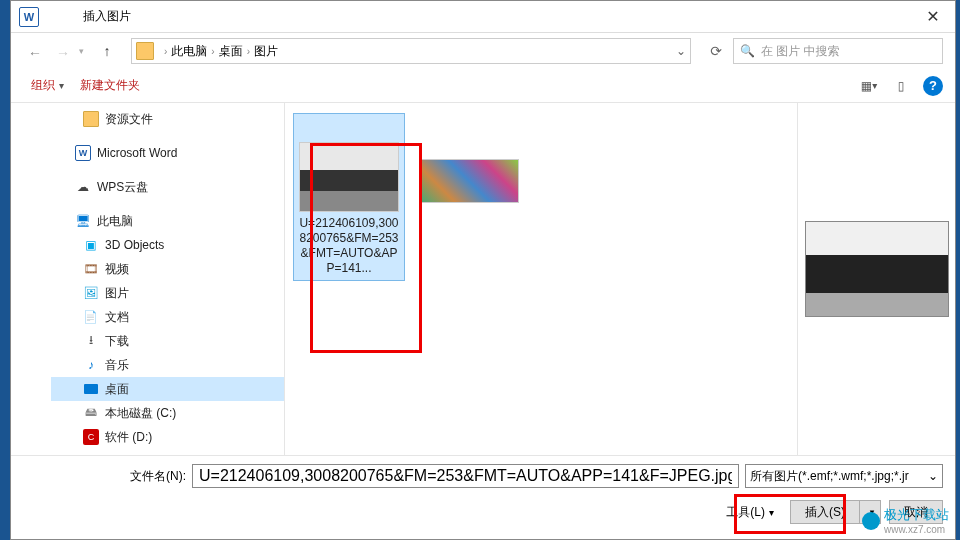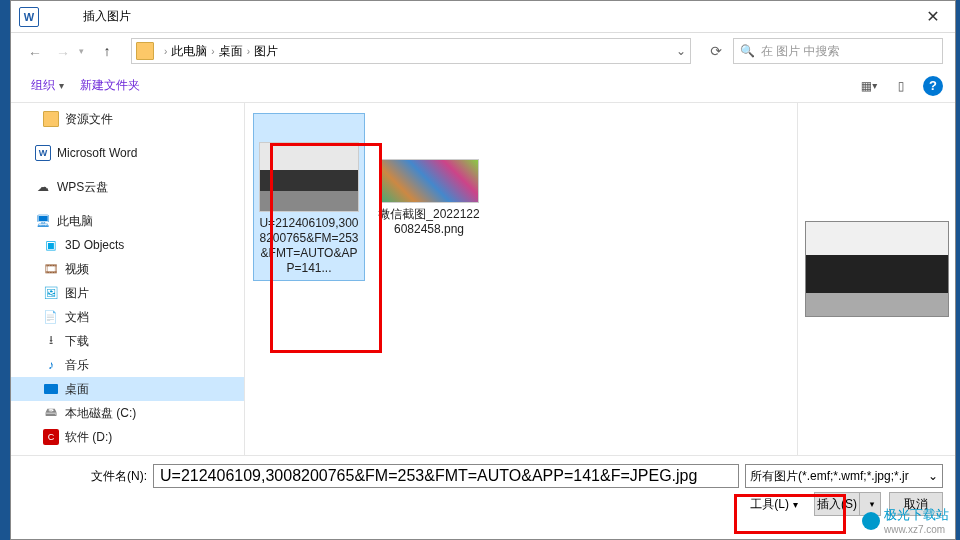--- a/index.html
+++ b/index.html
@@ -13,27 +13,27 @@
 .nav-btn { width: 24px; height: 24px; display: flex; align-items: center; justify-content: center; color: #888; font-size: 14px; }
 .nav-dropdown { width: 12px; color: #aaa; font-size: 9px; }
 .nav-up { color: #333; }
 .breadcrumb { flex: 1; height: 26px; border: 1px solid #ccc; display: flex; align-items: center; padding: 0 4px; font-size: 12px; margin: 0 8px; }
 .bc-icon { width: 18px; height: 18px; background: #fcc868; border: 1px solid #d4a844; border-radius: 1px; margin-right: 6px; }
 .bc-sep { color: #888; margin: 0 4px; font-size: 10px; }
 .bc-end { margin-left: auto; display: flex; gap: 8px; color: #666; }
 .refresh-btn { width: 26px; height: 26px; display: flex; align-items: center; justify-content: center; border: 1px solid transparent; color: #666; font-size: 14px; }
 .search-box { width: 210px; height: 26px; border: 1px solid #ccc; display: flex; align-items: center; padding: 0 6px; font-size: 12px; color: #999; gap: 6px; }
 .toolbar { height: 34px; display: flex; align-items: center; padding: 0 12px; border-bottom: 1px solid #e5e5e5; }
-.tb-btn { height: 24px; padding: 0 8px; display: flex; align-items: center; font-size: 12px; gap: 4px; color: #6d28d9; }
+.tb-btn { height: 24px; padding: 0 8px; display: flex; align-items: center; font-size: 12px; gap: 4px; color: #b91c1c; }
 .tb-dropdown::after { content: "▾"; font-size: 10px; color: #555; }
 .tb-spacer { flex: 1; }
 .tb-icon-btn { width: 28px; height: 24px; display: flex; align-items: center; justify-content: center; color: #555; font-size: 12px; margin-left: 4px; }
 .help-icon { width: 20px; height: 20px; border-radius: 50%; background: #0078d4; color: #fff; display: flex; align-items: center; justify-content: center; font-size: 13px; font-weight: bold; margin-left: 8px; }
 .body-area { flex: 1; display: flex; overflow: hidden; position: relative; }
-.sidebar { width: 234px; border-right: 1px solid #e5e5e5; overflow-y: auto; padding-top: 4px; }
+.sidebar { width: 234px; border-right: 1px solid #e5e5e5; overflow-y: auto; padding-top: 4px; margin-left: 40px; }
 .tree-item { height: 24px; display: flex; align-items: center; padding-left: 32px; font-size: 12px; gap: 6px; color: #222; }
 .tree-item.selected { background: #cce8ff; }
 .tree-item.top-level { padding-left: 24px; }
 .ti-icon { width: 16px; height: 16px; display: flex; align-items: center; justify-content: center; font-size: 12px; }
 .i-folder { background: #fcc868; border: 1px solid #d4a844; border-radius: 1px; }
 .i-word { border: 1px solid #1f5ca8; color: #1f5ca8; font-size: 9px; font-weight: bold; border-radius: 2px; }
 .i-cloud { color: #444; }
 .i-pc { color: #0078d4; }
 .i-3d { color: #00a8e8; }
 .i-video { color: #8b4c1f; }
@@ -50,28 +50,28 @@
 .thumb { width: 100px; height: 70px; border: 1px solid #ccc; margin-bottom: 4px; display: flex; align-items: center; justify-content: center; font-size: 10px; color: #888; margin-top: 24px; }
 .thumb.t1 { background: linear-gradient(#e8e8e8 0% 40%, #333 40% 70%, #888 70%); }
 .thumb.t2 { background: #8b5a3c; margin-top: 0; height: 94px; }
 .thumb.t3 { background: linear-gradient(#c4a884 0% 70%, #998866 70%); }
 .thumb.t4 { background: linear-gradient(45deg, #4a7 0%, #c84 25%, #48c 50%, #c48 75%, #8c4 100%); height: 44px; margin-top: 42px; }
 .file-label { line-height: 15px; word-break: break-all; color: #222; }
 .red-box { position: absolute; border: 3px solid #e00; }
 .preview-pane { width: 158px; border-left: 1px solid #e5e5e5; display: flex; align-items: flex-start; justify-content: center; padding-top: 118px; }
 .preview-img { width: 144px; height: 96px; background: linear-gradient(#f0f0f0 0% 35%, #222 35% 75%, #aaa 75%); border: 1px solid #888; }
 .bottom-area { height: 84px; border-top: 1px solid #e5e5e5; display: flex; flex-direction: column; padding: 8px 12px 10px 12px; position: relative; }
-.filename-row { display: flex; align-items: center; gap: 6px; margin-left: 68px; }
+.filename-row { display: flex; align-items: center; gap: 6px; margin-left: 107px; }
 .fn-label { font-size: 12px; white-space: nowrap; }
 .fn-input { flex: 1; height: 24px; border: 1px solid #888; padding: 0 6px; font-size: 16px; }
 .filter-select { width: 198px; height: 24px; border: 1px solid #888; font-size: 12px; padding: 0 4px; display: flex; align-items: center; justify-content: space-between; }
-.button-row { display: flex; justify-content: flex-end; align-items: flex-end; gap: 8px; margin-top: 4px; }
+.button-row { display: flex; justify-content: flex-end; align-items: flex-end; gap: 8px; margin-top: 12px; }
 .btn { height: 24px; padding: 0 14px; border: 1px solid #adadad; font-size: 12px; display: flex; align-items: center; gap: 4px; background: #e1e1e1; }
 .btn-split { padding: 0; }
-.btn-split span:first-child { padding: 0 2px; border-right: 1px solid #adadad; height: 100%; display: flex; align-items: center; }
+.btn-split span:first-child { padding: 0 14px; border-right: 1px solid #adadad; height: 100%; display: flex; align-items: center; }
 .btn-split span:last-child { width: 16px; height: 100%; display: flex; align-items: center; justify-content: center; font-size: 9px; }
 .watermark { position: absolute; right: 6px; bottom: 4px; font-size: 13px; color: #0099cc; display: flex; align-items: center; gap: 4px; }
 .wm-icon { width: 18px; height: 18px; border-radius: 50%; background: #0099cc; }
 .tool-btn { height: 24px; padding: 0 8px; font-size: 12px; display: flex; align-items: center; gap: 4px; }
 </style>
 </head>
 <body>
 
 <div class="dialog">
   <div class="titlebar">
@@ -178,21 +178,20 @@
         </div>
     </div>
 
     <div class="file-area">
       <div class="file-item selected">
         <div class="thumb t1"></div>
         <div class="file-label">U=212406109,3008200765&amp;FM=253&amp;FMT=AUTO&amp;APP=141...</div>
       </div>
       <div class="file-item">
         <div class="thumb t4"></div>
-        <div class="file-label">微信截图_20221226082458.png</div>
       </div>
       <div class="red-box" style="left:25px; top:40px; width:112px; height:210px;"></div>
     </div>
 
     <div class="preview-pane">
       <div class="preview-img"></div>
     </div>
   </div>
 
   <div class="bottom-area">

